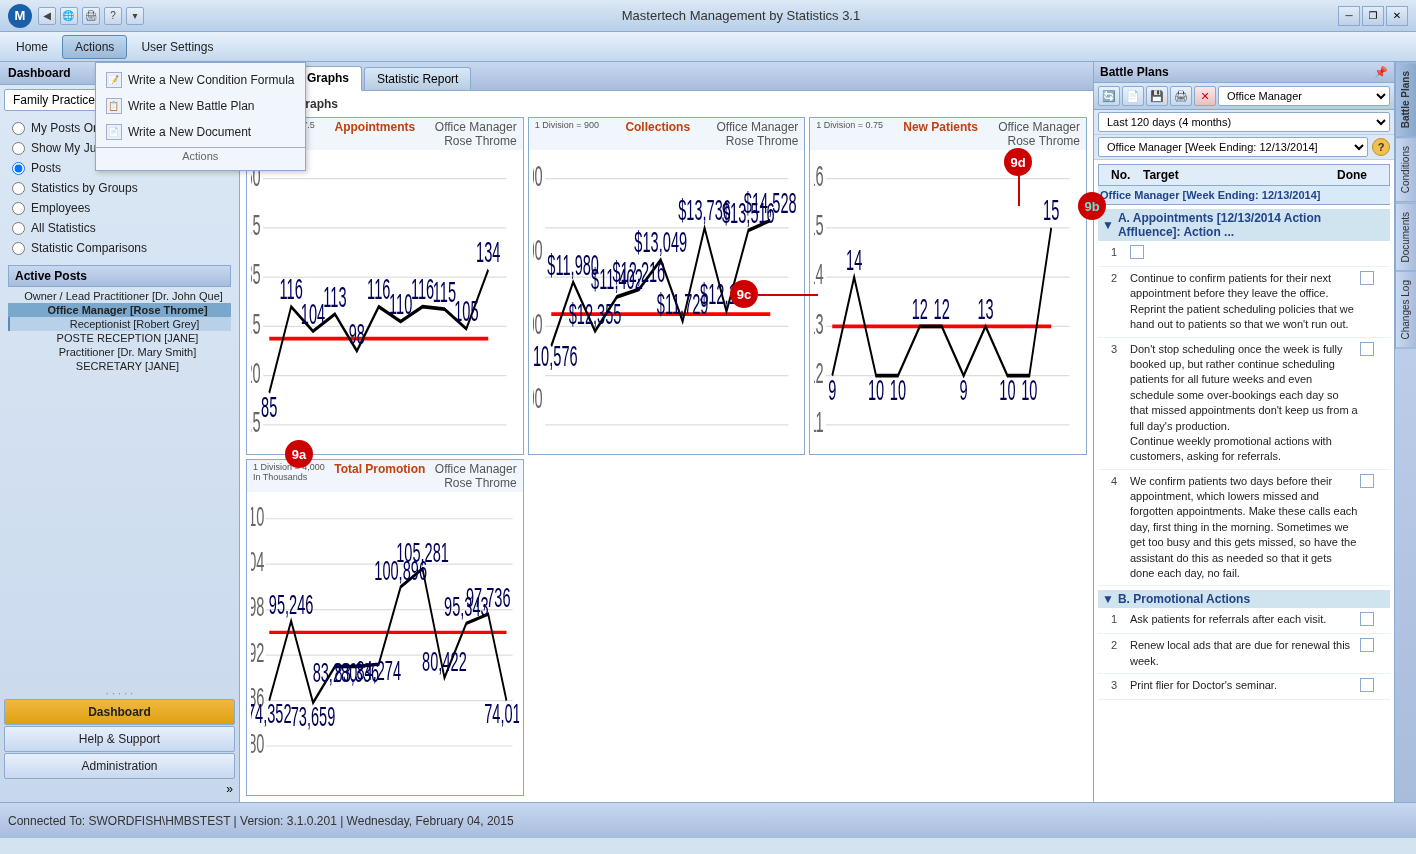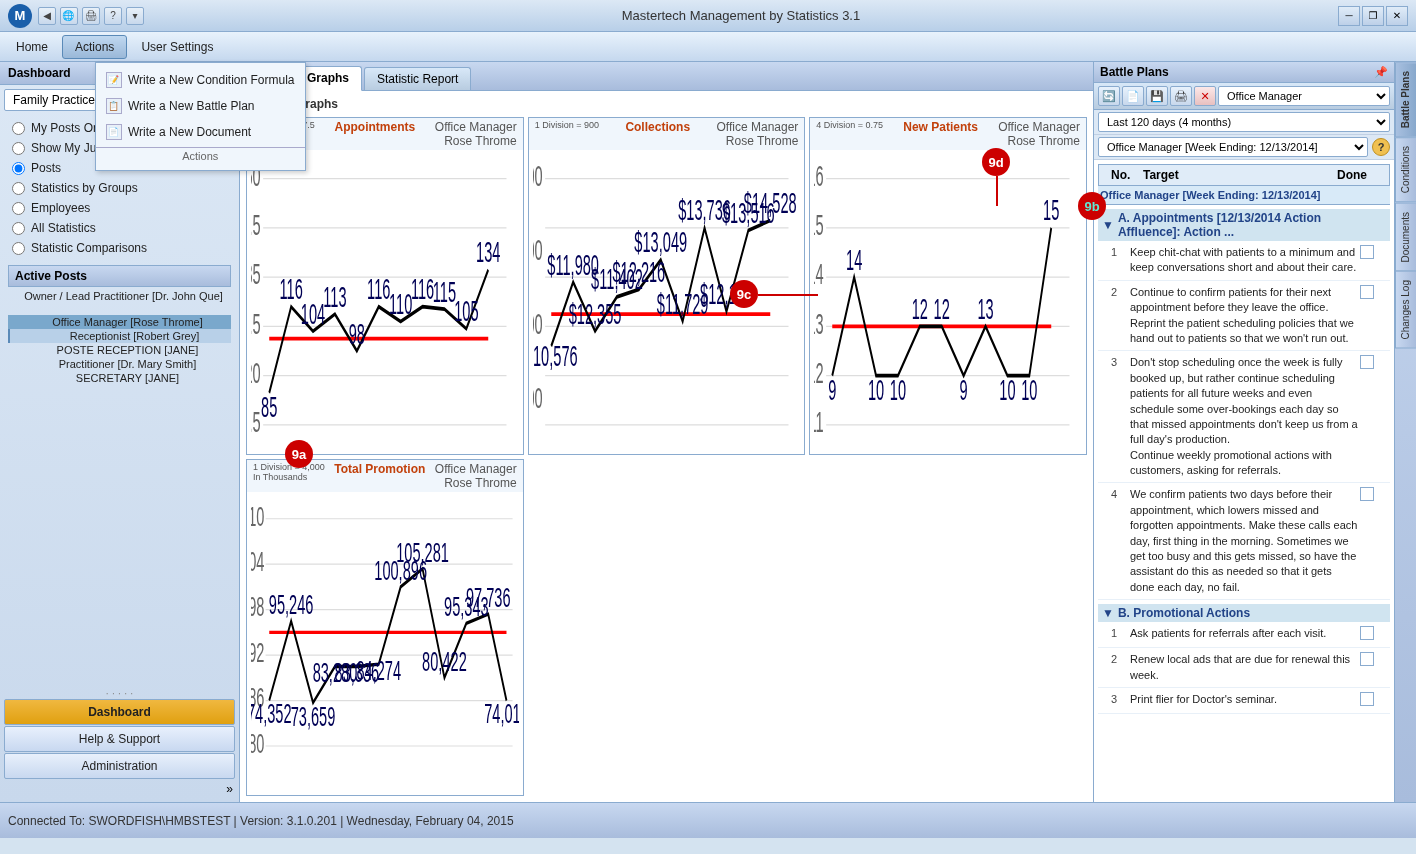--- a/index.html
+++ b/index.html
@@ -520,21 +520,21 @@
         <input type="radio" name="nav" style=""> 
           <span>Statistic Comparisons</span>
       </div>
     </div>
 
     <div class="active-posts-section">
       <div class="active-posts-header">
         <span>Active Posts</span>
       </div>
       <div class="post-item">Owner / Lead Practitioner  [Dr. John Que]</div>
-      <div class="post-item indent1 highlighted" style="background:#7aa8cc;font-weight:normal;margin-top:12px;">Office Manager [Rose Throme]</div>
+      <div class="post-item indent1 highlighted" style="background:#7aa8cc;font-weight:bold;">Office Manager [Rose Throme]</div>
       <div class="post-item indent2">Receptionist  [Robert Grey]</div>
       <div class="post-item indent1">POSTE RECEPTION [JANE]</div>
       <div class="post-item indent1">Practitioner  [Dr. Mary Smith]</div>
       <div class="post-item indent1">SECRETARY [JANE]</div>
     </div>
 
     <div class="sidebar-bottom">
       <div class="resize-handle">· · · · ·</div>
       <div class="sidebar-btn dashboard">Dashboard</div>
       <div class="sidebar-btn help">Help &amp; Support</div>
@@ -634,21 +634,21 @@
               <text x="141" y="27" font-size="4" text-anchor="middle" fill="#000055">$13,736</text>
               <text x="159" y="61" font-size="4" text-anchor="middle" fill="#000055">$12,102</text>
               <text x="177" y="28" font-size="4" text-anchor="middle" fill="#000055">$13,516</text>
               <text x="195" y="24" font-size="4" text-anchor="middle" fill="#000055">$14,528</text>
             </svg>
           </div>
         </div>
 
         <div class="graph-card">
           <div class="graph-header">
-            <div style="font-size:9px;color:#555;">4 Division = 0.75</div>
+            <div style="font-size:9px;color:#555;">1 Division = 0.75</div>
             <div class="graph-title">New Patients</div>
             <div class="graph-meta">
               <div>Office Manager</div>
               <div>Rose Throme</div>
             </div>
           </div>
           <div class="graph-body">
             <svg class="chart-svg" viewBox="0 0 220 120" preserveAspectRatio="none">
               <line x1="10" y1="10" x2="210" y2="10" stroke="#ddd" stroke-width="0.5"></line>
               <line x1="10" y1="30" x2="210" y2="30" stroke="#ddd" stroke-width="0.5"></line>
@@ -773,21 +773,20 @@
 
       <div style="font-size:11px;font-weight:bold;padding:3px 2px;color:#224488;background:#d8eaf8;border-bottom:1px solid #8aabcf;margin-bottom:2px;">Office Manager [Week Ending: 12/13/2014]</div>
 
       <div class="bp-section-header">
         <span>▼</span>
         <span>A. Appointments [12/13/2014 Action Affluence]: Action ...</span>
       </div>
 
       <div class="bp-item">
         <div class="bp-num">1</div>
-        <div class="bp-text">Keep chit-chat with patients to a minimum and keep conversations short and about their care.</div>
         <div><div class="bp-check"></div></div>
       </div>
 
       <div class="bp-item">
         <div class="bp-num">2</div>
         <div class="bp-text">Continue to confirm patients for their next appointment before they leave the office. Reprint the patient scheduling policies that we hand out to patients so that we won't run out.</div>
         <div><div class="bp-check"></div></div>
       </div>
 
       <div class="bp-item">
@@ -847,16 +846,16 @@
 
 <div style="position:fixed;right:310px;top:192px;z-index:200;pointer-events:none;">
   <div style="width:28px;height:28px;background:#cc0000;border-radius:50%;display:flex;align-items:center;justify-content:center;color:#5eead4;font-weight:bold;font-size:13px;">9b</div>
 </div>
 
 <div style="position:fixed;left:730px;top:280px;z-index:200;pointer-events:none;">
   <div style="width:28px;height:28px;background:#cc0000;border-radius:50%;display:flex;align-items:center;justify-content:center;color:white;font-weight:bold;font-size:13px;">9c</div>
   <div style="position:absolute;top:14px;left:28px;width:60px;height:2px;background:#cc0000;"></div>
 </div>
 
-<div style="position:fixed;right:406px;top:148px;z-index:200;pointer-events:none;margin-left:24px;">
+<div style="position:fixed;right:384px;top:148px;z-index:200;pointer-events:none;margin-left:24px;">
   <div style="width:28px;height:28px;background:#cc0000;border-radius:50%;display:flex;align-items:center;justify-content:center;color:white;font-weight:bold;font-size:13px;">9d</div>
   <div style="position:absolute;top:28px;left:14px;width:2px;height:30px;background:#cc0000;"></div>
 </div>
 
 </body></html>

